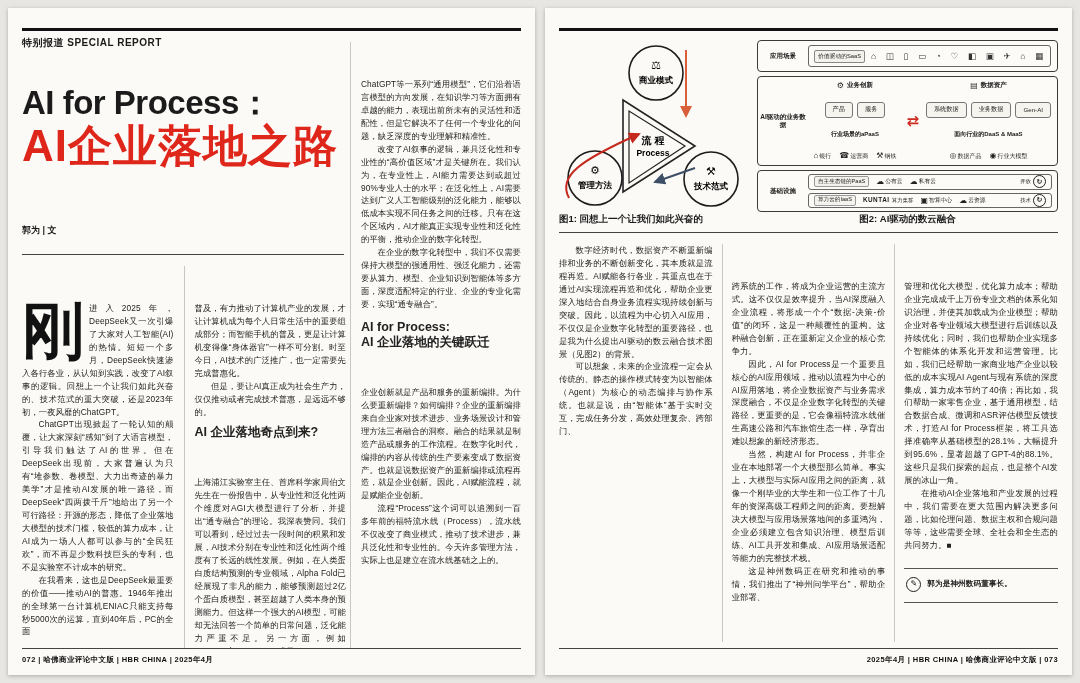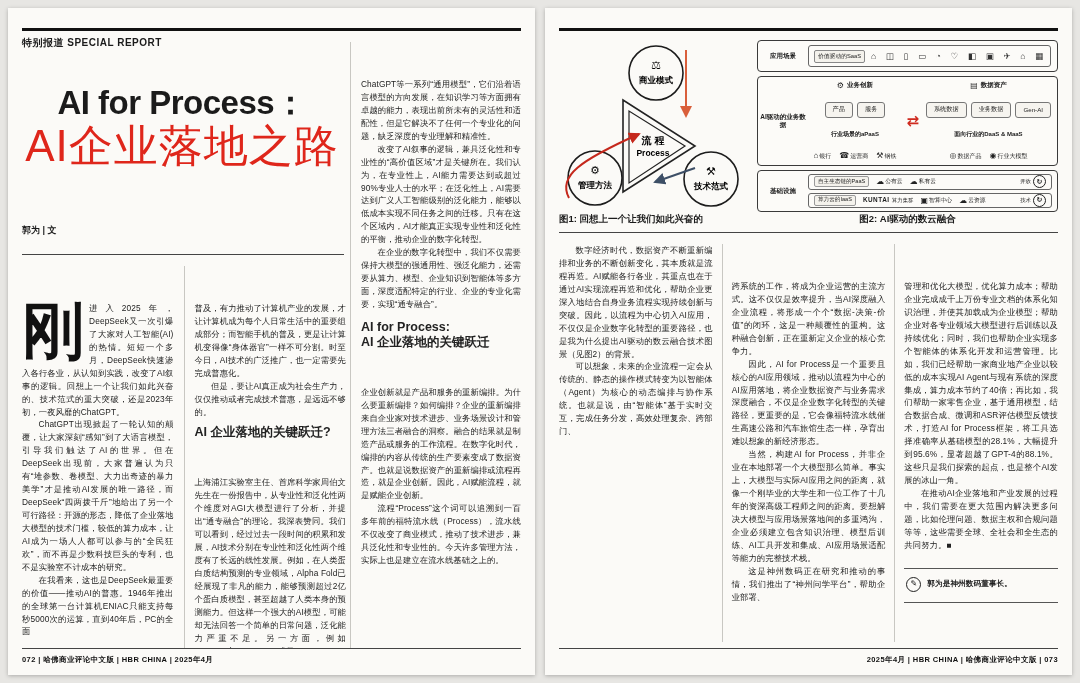--- a/index.html
+++ b/index.html
@@ -13,23 +13,23 @@
   .page{
     position:absolute;top:8px;width:527px;height:667px;
     background:#fbfaf7;box-shadow:0 1px 4px rgba(0,0,0,.25);
     overflow:hidden;
   }
   #left-page{left:8px;}
   #right-page{left:545px;}
   .rule-top{position:absolute;left:14px;right:14px;top:20px;height:3px;background:#111;}
   .rule-thin{background:#444;height:1px;position:absolute;}
   .kicker{position:absolute;left:14px;top:28px;font-size:10px;font-weight:bold;letter-spacing:.5px;}
-  .title-block{position:absolute;left:14px;top:78px;width:320px;text-align:center;}
+  .title-block{position:absolute;left:14px;top:78px;width:320px;}
   .title1{font-size:33px;font-weight:900;letter-spacing:-.5px;line-height:1.05;}
-  .title2{font-size:44px;font-weight:400;letter-spacing:1px;line-height:1.15;color:#df261b;}
+  .title2{font-size:44px;font-weight:700;letter-spacing:1px;line-height:1.15;color:#df261b;}
   .byline{position:absolute;left:14px;top:216px;font-size:9px;font-weight:bold;}
   .rule-mid{left:14px;width:322px;top:246px;}
   
   .bt{font-size:8.3px;line-height:1.56;text-align:justify;letter-spacing:.1px;color:#222;}
   .bt p{margin:0;text-indent:2em;}
   .bt p.ni{text-indent:0;margin-top:36px;}
   .dropcap{float:left;font-size:62px;line-height:.82;font-weight:900;padding:4px 5px 0 0;color:#111;}
   .sec-h{font-size:12.5px;font-weight:900;margin:7px 0 3px;text-indent:0;line-height:1.2;letter-spacing:0;}
   .cols12{position:absolute;left:14px;top:258px;width:324px;height:382px;display:flex;overflow:hidden;}
   .cols12 .c1{width:152px;padding-right:10px;border-right:1px solid #c8c7c2;}
@@ -99,21 +99,21 @@
 
   <div class="cols12 bt">
     <div class="c1">
       <p class="ni"><span class="dropcap">刚</span><span>进入2025年，DeepSeek又一次引爆了大家对人工智能(AI)的热情。短短一个多月，DeepSeek快速渗入各行各业，从认知到实践，改变了AI叙事的逻辑。回想上一个让我们如此兴奋的、技术范式的重大突破，还是2023年初，一夜风靡的ChatGPT。</span></p>
       <p>ChatGPT出现掀起了一轮认知的颠覆，让大家深刻“感知”到了大语言模型，引导我们触达了AI的世界。但在DeepSeek出现前，大家普遍认为只有“堆参数、卷模型、大力出奇迹的暴力美学”才是推动AI发展的唯一路径，而DeepSeek“四两拨千斤”地给出了另一个可行路径：开源的形态，降低了企业落地大模型的技术门槛，较低的算力成本，让AI成为一场人人都可以参与的“全民狂欢”，而不再是少数科技巨头的专利，也不是实验室不计成本的研究。</p>
       <p>在我看来，这也是DeepSeek最重要的价值——推动AI的普惠。1946年推出的全球第一台计算机ENIAC只能支持每秒5000次的运算，直到40年后，PC的全面</p>
     </div>
     <div class="c2">
       <p class="ni">普及，有力推动了计算机产业的发展，才让计算机成为每个人日常生活中的重要组成部分；而智能手机的普及，更是让计算机变得像“身体器官”一样不可分割。时至今日，AI技术的广泛推广，也一定需要先完成普惠化。</p>
       <p>但是，要让AI真正成为社会生产力，仅仅推动或者完成技术普惠，是远远不够的。</p>
-      <div class="sec-h">AI 企业落地的关键跃迁?</div>
+      <div class="sec-h">AI 企业落地奇点到来?</div>
       <p class="ni">上海浦江实验室主任、首席科学家周伯文先生在一份报告中，从专业性和泛化性两个维度对AGI大模型进行了分析，并提出“通专融合”的理论。我深表赞同。我们可以看到，经过过去一段时间的积累和发展，AI技术分别在专业性和泛化性两个维度有了长远的线性发展。例如，在人类蛋白质结构预测的专业领域，Alpha Fold已经展现了非凡的能力，能够预测超过2亿个蛋白质模型，甚至超越了人类本身的预测能力。但这样一个强大的AI模型，可能却无法回答一个简单的日常问题，泛化能力严重不足。另一方面，例如DeepSeek、LLaMA，或是</p>
     </div>
   </div>
 
   <div class="col3 bt">
     <p class="ni">ChatGPT等一系列“通用模型”，它们沿着语言模型的方向发展，在知识学习等方面拥有卓越的能力，表现出前所未有的灵活性和适配性，但是它解决不了任何一个专业化的问题，缺乏深度的专业理解和精准性。</p>
     <p>改变了AI叙事的逻辑，兼具泛化性和专业性的“高价值区域”才是关键所在。我们认为，在专业性上，AI能力需要达到或超过90%专业人士的水平；在泛化性上，AI需要达到广义人工智能级别的泛化能力，能够以低成本实现不同任务之间的迁移。只有在这个区域内，AI才能真正实现专业性和泛化性的平衡，推动企业的数字化转型。</p>
     <p>在企业的数字化转型中，我们不仅需要保持大模型的强通用性、强泛化能力，还需要从算力、模型、企业知识到智能体等多方面，深度适配特定的行业、企业的专业化需要，实现“通专融合”。</p>
     <div class="sec-h">
       <div>AI for Process:</div>

